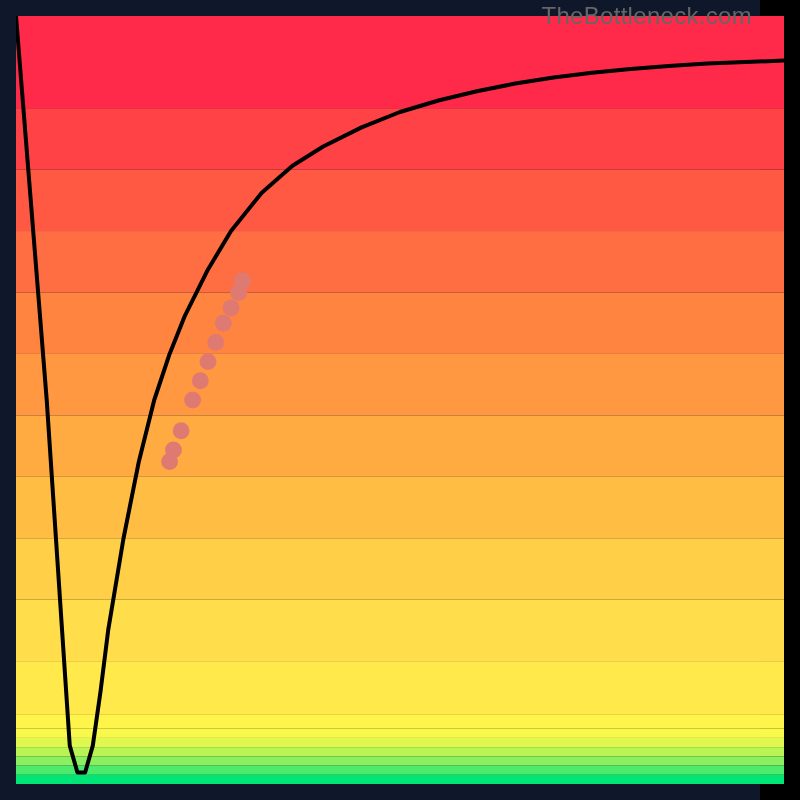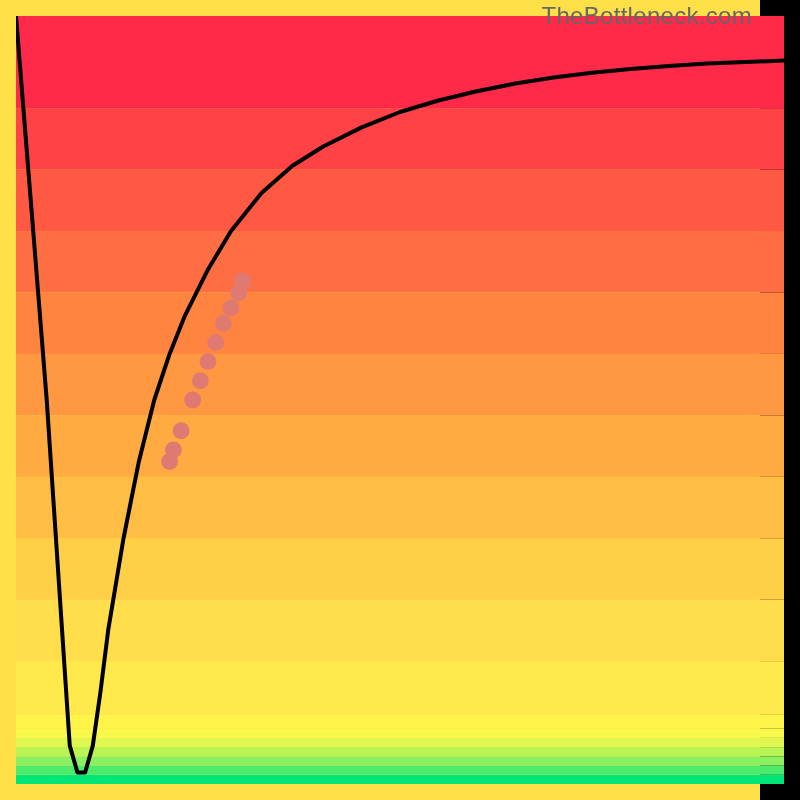--- a/index.html
+++ b/index.html
@@ -8,21 +8,21 @@
     width: 800px;
     height: 800px;
     background: #000;
     font-family: Arial, Helvetica, sans-serif;
     overflow: hidden;
   }
   .frame {
     position: relative;
     width: 760px;
     height: 800px;
-    background: #fde047;
+    background: #0f172a;
   }
   .plot-area {
     position: absolute;
     left: 16px;
     top: 16px;
     width: 768px;
     height: 768px;
     overflow: hidden;
   }
   .credit {

